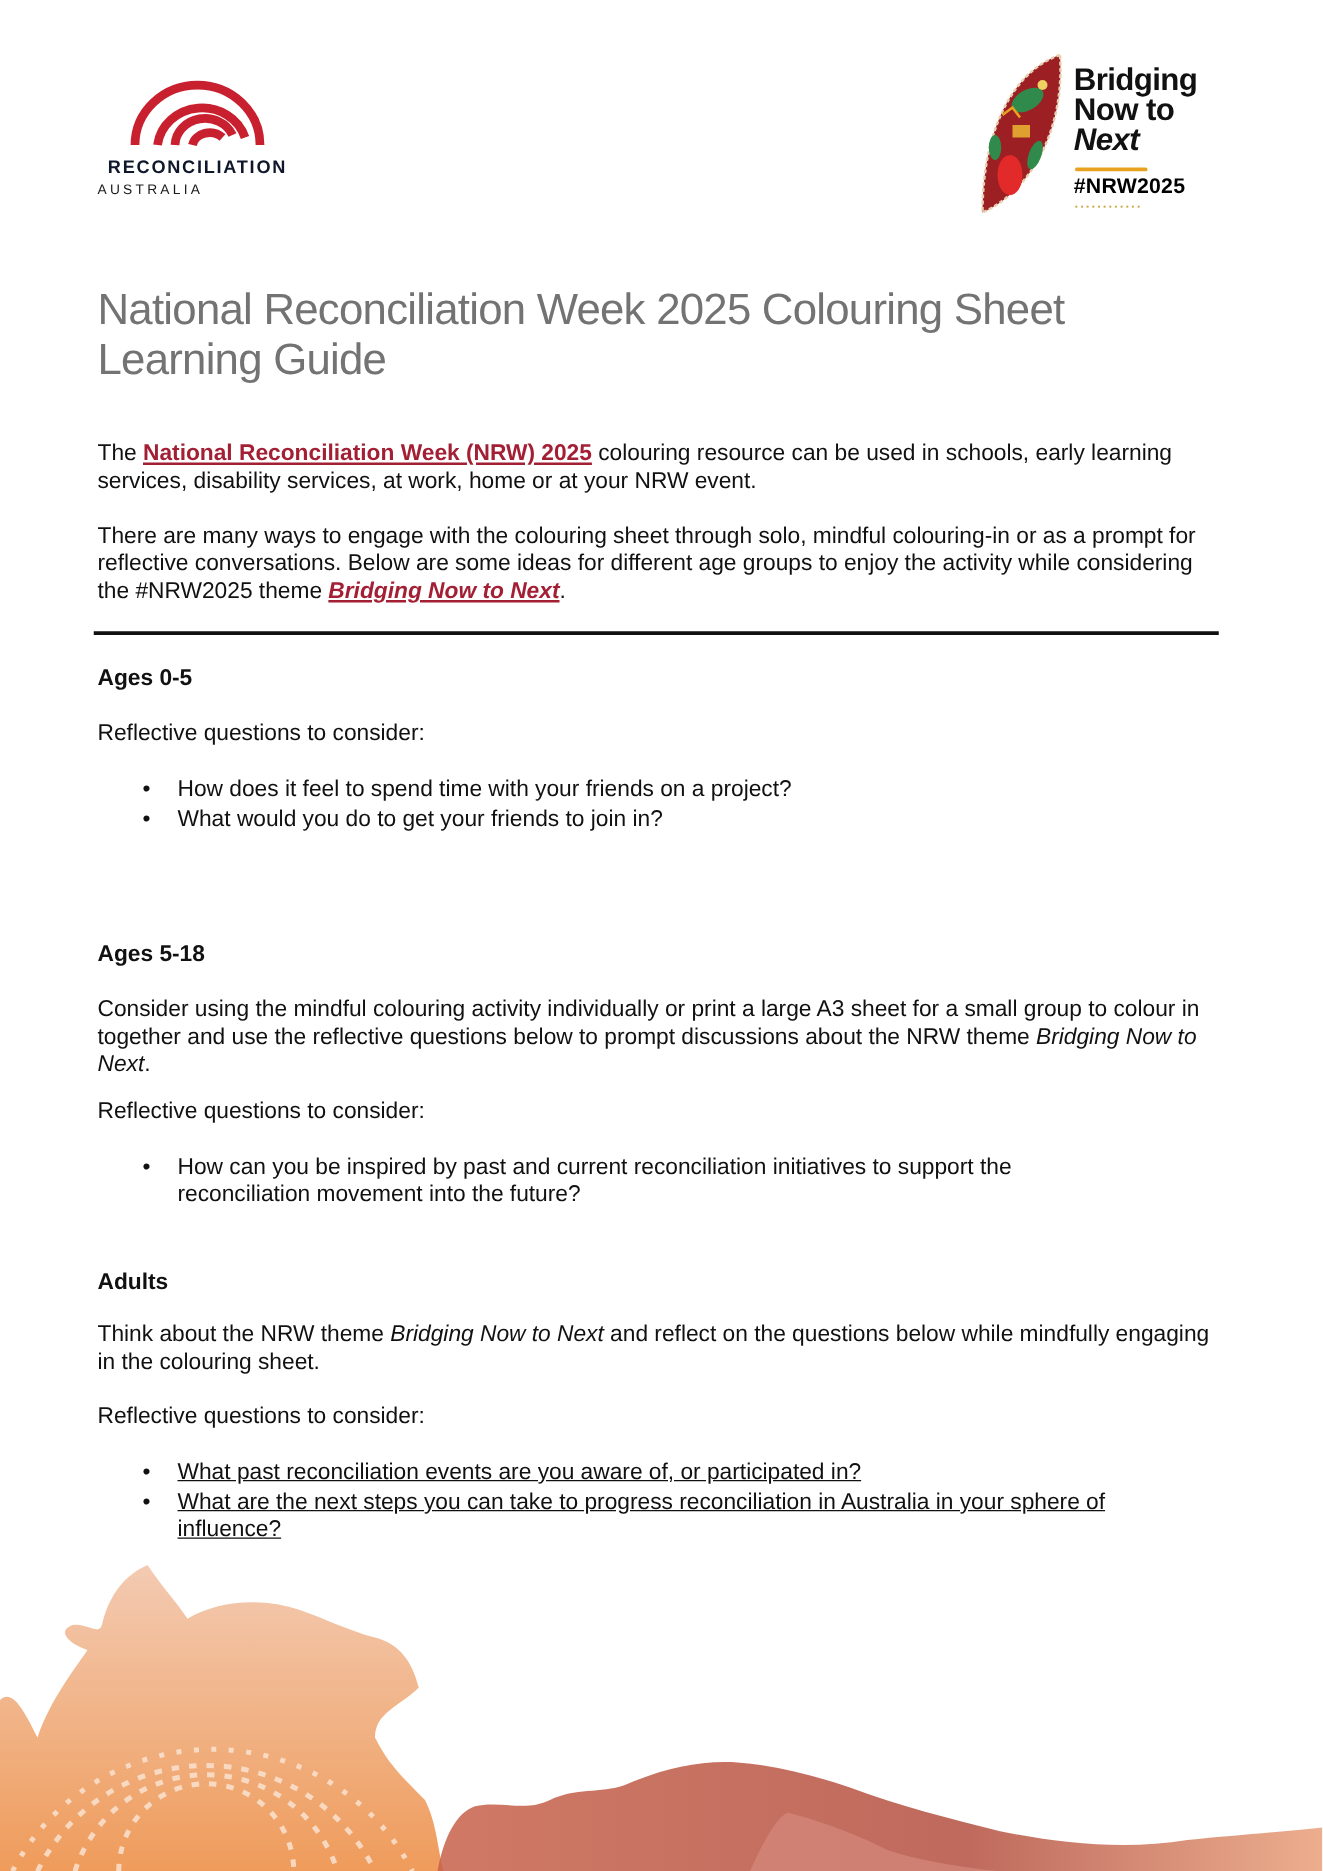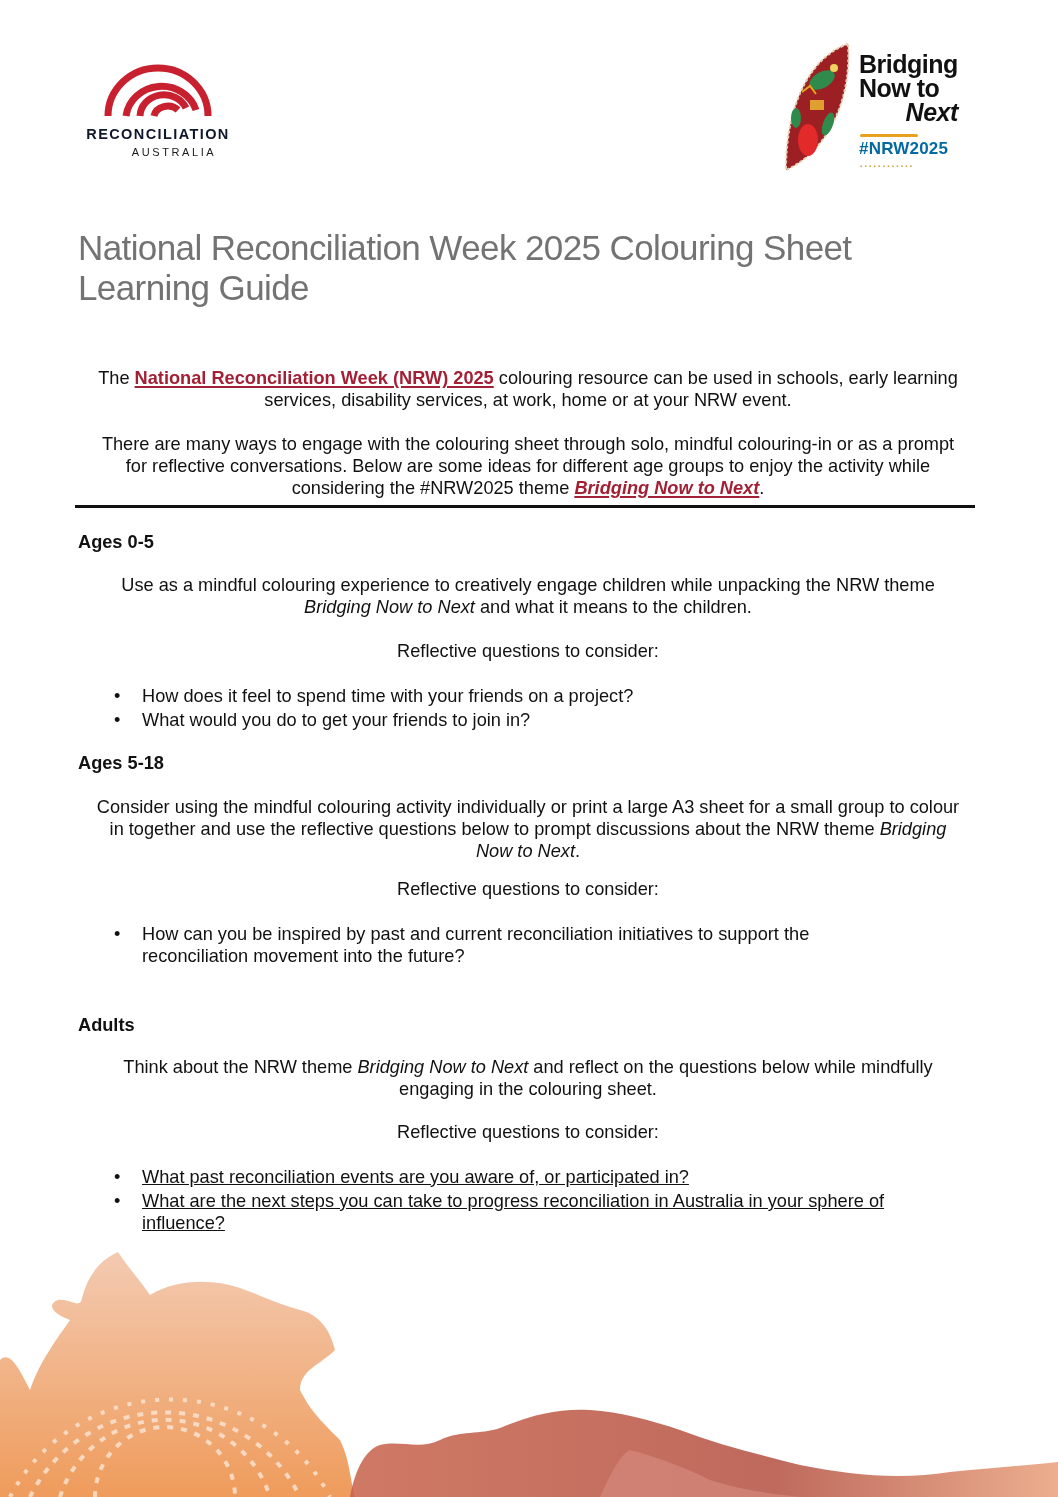--- a/index.html
+++ b/index.html
@@ -5,44 +5,44 @@
   html, body { margin:0; padding:0; background:#fff; }
   body { width:1058px; height:1497px; position:relative; overflow:hidden;
          font-family:"Liberation Sans", sans-serif; color:#111; }
   .page { position:absolute; inset:0; }
 
   
   .ra-logo { position:absolute; left:78px; top:64px; width:160px; height:100px; }
   .ra-logo svg { position:absolute; left:26px; top:0; }
   .ra-name { position:absolute; left:0; top:62px; width:160px; text-align:center;
              font-weight:bold; font-size:14.5px; letter-spacing:1.4px; color:#0f172a; }
-  .ra-sub { position:absolute; left:16px; top:82px; width:160px; text-align:center;
+  .ra-sub { position:absolute; left:0; top:82px; width:160px; text-align:left;
             font-size:11px; letter-spacing:2.6px; color:#1a1a1a; }
 
   .nrw-logo { position:absolute; left:782px; top:42px; width:200px; height:135px; }
   .nrw-leaf { position:absolute; left:0; top:0; }
   .nrw-text { position:absolute; left:77px; top:10px; font-weight:bold;
               font-size:25px; line-height:24px; color:#111; letter-spacing:-0.5px; }
-  .nrw-text .i { font-style:italic;text-align:right; }
+  .nrw-text .i { font-style:italic; }
   .nrw-bar { position:absolute; left:78px; top:92px; width:58px; height:3px;
              background:#e8a21f; border-radius:2px; }
   .nrw-tag { position:absolute; left:77px; top:97px; font-weight:bold; font-size:17px;
-             color:#0369a1; letter-spacing:0.2px; }
+             color:#000000; letter-spacing:0.2px; }
   .nrw-dots { position:absolute; left:78px; top:121px; font-size:6px; color:#c9a43a;
               letter-spacing:2.4px; }
 
   
   .doc-title { position:absolute; left:78px; top:228px; width:820px;
                font-size:35px; line-height:40px; color:#737373; font-weight:normal;
                letter-spacing:-0.6px; margin:0; }
 
   
   .content { position:absolute; left:78px; top:351px; width:900px;
              font-size:18.2px; line-height:22px; }
-  p { margin:16px;text-align:center; }
+  p { margin:0; }
   .link { color:#a31f34; font-weight:bold; text-decoration:underline;
           text-decoration-thickness:2px; text-underline-offset:2px; }
   .link.i { font-style:italic; }
   .i { font-style:italic; }
   .p-gap { margin-top:22px; }
   .rule { position:absolute; left:75px; top:505px; width:900px; height:3px; background:#111; }
 
   .section { position:absolute; left:78px; width:900px; font-size:18.2px; line-height:22px; }
   .sec-h { font-weight:bold; font-size:18.2px; }
   ul { margin:0; padding:0; list-style:none; }
@@ -97,21 +97,20 @@
 
   <div class="content">
     <p><span>The </span><a class="link">National Reconciliation Week (NRW) 2025</a><span> colouring resource can be used in schools, early learning services, disability services, at work, home or at your NRW event.</span></p>
     <p class="p-gap"><span>There are many ways to engage with the colouring sheet through solo, mindful colouring-in or as a prompt for reflective conversations. Below are some ideas for different age groups to enjoy the activity while considering the #NRW2025 theme </span><a class="link i">Bridging Now to Next</a><span>.</span></p>
   </div>
 
   <div class="rule"></div>
 
   <div class="section" style="top:531px;">
     <div class="sec-h">Ages 0-5</div>
-    <p style="margin-top:21px;"><span>Use as a mindful colouring experience to creatively engage children while unpacking the NRW theme </span><span class="i">Bridging Now to Next</span><span> and what it means to the children.</span></p>
     <p style="margin-top:22px;">Reflective questions to consider:</p>
     <ul style="margin-top:23px;">
       <li>How does it feel to spend time with your friends on a project?</li>
       <li style="margin-top:2px;">What would you do to get your friends to join in?</li>
     </ul>
   </div>
 
   <div class="section" style="top:752px;">
     <div class="sec-h">Ages 5-18</div>
     <p style="margin-top:22px;"><span>Consider using the mindful colouring activity individually or print a large A3 sheet for a small group to colour in together and use the reflective questions below to prompt discussions about the NRW theme </span><span class="i">Bridging Now to Next</span><span>.</span></p>

